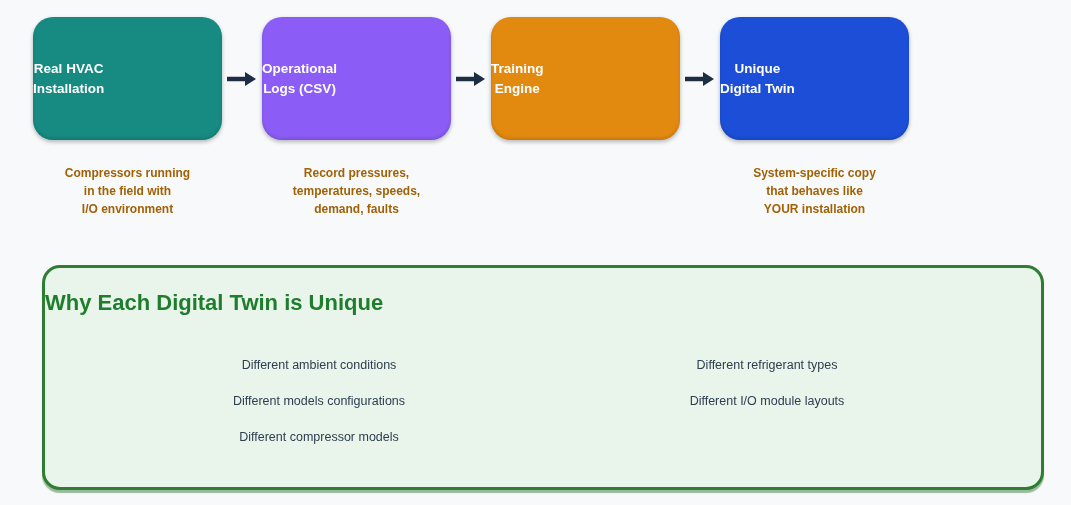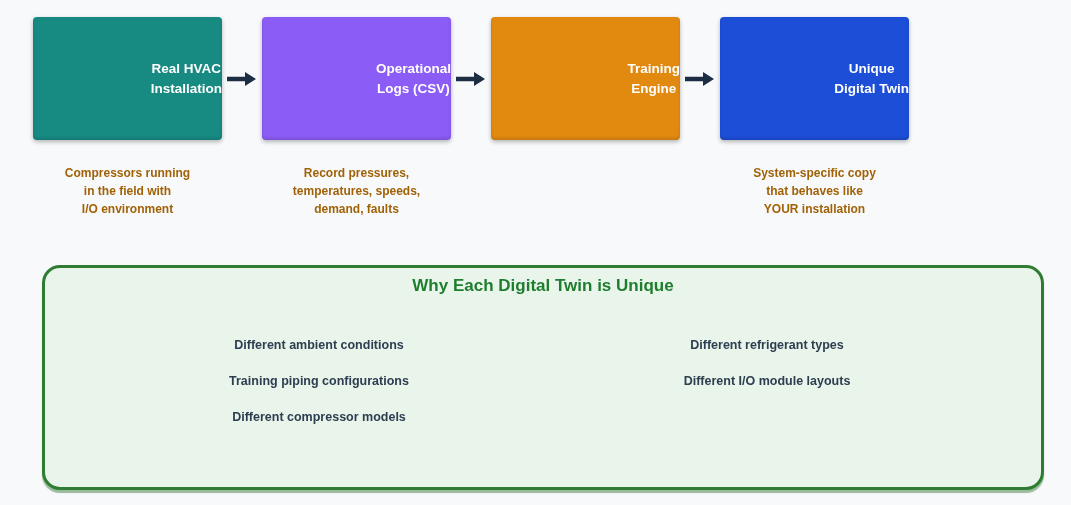--- a/index.html
+++ b/index.html
@@ -14,24 +14,24 @@
 
   
   .flow {
     display: flex;
     align-items: flex-start;
     padding: 17px 0 0 33px;
   }
   .stage { width: 189px; display: flex; flex-direction: column; }
   .stage-box {
     height: 123px;
-    border-radius: 4px;
+    border-radius: 20px;
     display: flex;
     align-items: center;
-    justify-content: flex-end;
+    justify-content: flex-start;
     box-shadow: 0 2px 4px rgba(0,0,0,0.28), inset 0 -2px 3px rgba(0,0,0,0.12);
   }
   .stage-title {
     color: #ffffff;
     font-weight: bold;
     font-size: 13.5px;
     line-height: 1.45;
     text-align: center;
     white-space: pre-line;
   }
@@ -58,33 +58,32 @@
   .panel {
     box-sizing: border-box;
     margin: 47px 27px 0 42px;
     height: 225px;
     background: #e9f4ea;
     border: 3px solid #2e7d32;
     border-radius: 18px;
     box-shadow: 0 3px 1px rgba(37,109,42,0.45);
   }
   .panel-title {
-    padding-top: 8px;
-    text-align: center;
-    font-size: 17px;
+    padding-top: 22px;
+    text-align: left;
+    font-size: 22px;
     font-weight: bold;
     color: #1e7e2e;
   }
   .panel-grid {
     display: grid;
     grid-template-columns: 1fr 1fr;
     padding: 0 50px;
     margin-top: 42px;
     row-gap: 22px;
-    font-weight: bold;
   }
   .panel-item {
     text-align: center;
     font-size: 12.5px;
     color: #2c3e50;
   }
 </style>
 </head>
 <body>
 
@@ -150,19 +149,19 @@
 YOUR installation</div>
     </div>
 
   </div>
 
   <div class="panel" style="background: rgb(233, 244, 234); border-color: rgb(46, 125, 50);">
     <div class="panel-title" style="color: rgb(30, 126, 46);">Why Each Digital Twin is Unique</div>
     <div class="panel-grid">
       <div class="panel-item">Different ambient conditions</div>
       <div class="panel-item">Different refrigerant types</div>
-      <div class="panel-item">Training piping configurations</div>
+      <div class="panel-item">Different models configurations</div>
       <div class="panel-item">Different I/O module layouts</div>
       <div class="panel-item">Different compressor models</div>
     </div>
   </div>
 
 </div>
 
 </body></html>

